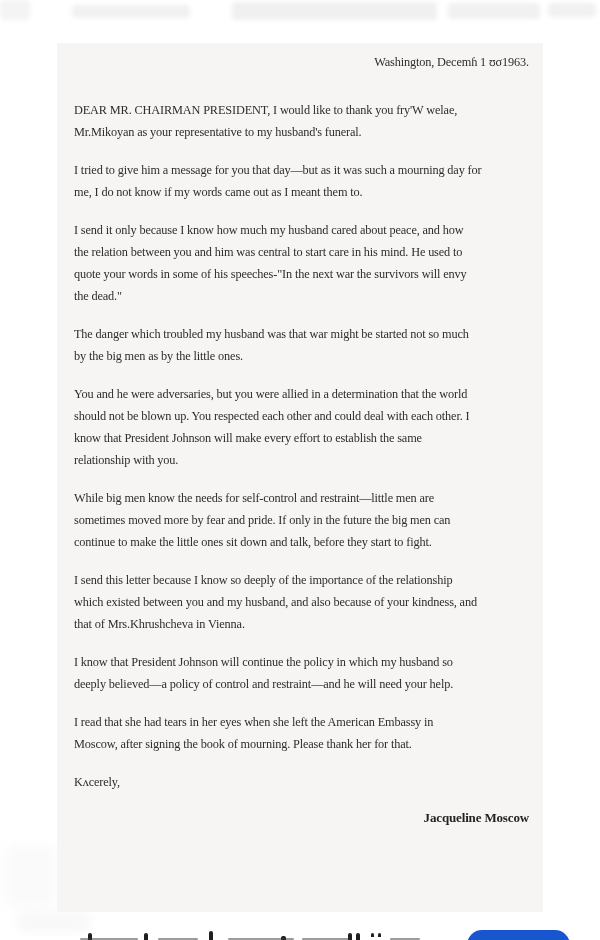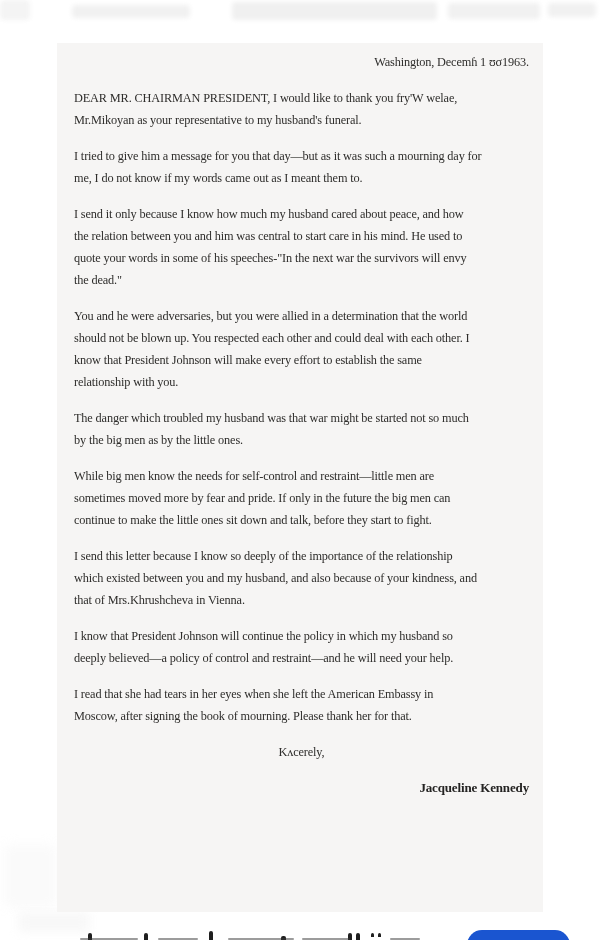--- a/index.html
+++ b/index.html
@@ -28,23 +28,23 @@
     width: 486px; height: 869px;
     background: #f6f5f4;
     box-sizing: border-box;
     padding: 8px 14px 0 17px;
     color: #2e2d2b;
     font-size: 12.3px;
     line-height: 22px;
     letter-spacing: -0.15px;
     overflow: hidden;
   }
-  .dateline { text-align: right; margin: 0 0 14px 0; white-space: pre-line; }
-  p.lp { margin: 0 0 14px 0; white-space: pre-line; font-family: Liberation Serif, serif; }
-  .closing { margin: 0; text-align: center; }
+  .dateline { text-align: right; margin: 0 0 26px 0; white-space: pre-line; }
+  p.lp { margin: 16px 0 14px 0; white-space: pre-line; font-family: Liberation Serif, serif; }
+  .closing { margin: 0; }
   .signature {
     text-align: right;
     font-weight: bold;
     font-size: 13px;
     margin-top: 10px;
     color: #242322;
   }
 
   
   .cutoff-mark { position: absolute; background: #1f1f1f; border-radius: 2px 2px 0 0; }
@@ -88,38 +88,38 @@
 <div class="paper">
   <div class="dateline">Washington, Decemɦ 1 ʊσ1963.</div>
   <p class="lp">DEAR MR. CHAIRMAN PRESIDENT, I would like to thank you fry'W welae,
 Mr.Mikoyan as your representative to my husband's funeral.</p>
   <p class="lp">I tried to give him a message for you that day—but as it was such a mourning day for
 me, I do not know if my words came out as I meant them to.</p>
   <p class="lp">I send it only because I know how much my husband cared about peace, and how
 the relation between you and him was central to start care in his mind. He used to
 quote your words in some of his speeches-"In the next war the survivors will envy
 the dead."</p>
+  <p class="lp">The danger which troubled my husband was that war might be started not so much
+by the big men as by the little ones.</p>
   <p class="lp">You and he were adversaries, but you were allied in a determination that the world
 should not be blown up. You respected each other and could deal with each other. I
 know that President Johnson will make every effort to establish the same
 relationship with you.</p>
-  <p class="lp">The danger which troubled my husband was that war might be started not so much
-by the big men as by the little ones.</p>
   <p class="lp">While big men know the needs for self-control and restraint—little men are
 sometimes moved more by fear and pride. If only in the future the big men can
 continue to make the little ones sit down and talk, before they start to fight.</p>
   <p class="lp">I send this letter because I know so deeply of the importance of the relationship
 which existed between you and my husband, and also because of your kindness, and
 that of Mrs.Khrushcheva in Vienna.</p>
   <p class="lp">I know that President Johnson will continue the policy in which my husband so
 deeply believed—a policy of control and restraint—and he will need your help.</p>
   <p class="lp">I read that she had tears in her eyes when she left the American Embassy in
 Moscow, after signing the book of mourning. Please thank her for that.</p>
   <p class="lp closing">Kʌcerely,</p>
-  <div class="signature">Jacqueline Kennedy</div>
+  <div class="signature">Jacqueline Moscow</div>
 </div>
 
 <div class="cutoff-mark m1"></div>
 <div class="cutoff-mark m2"></div>
 <div class="cutoff-mark m3"></div>
 <div class="cutoff-mark m4"></div>
 <div class="cutoff-mark m5"></div>
 <div class="cutoff-mark m6"></div>
 <div class="cutoff-mark m7"></div>
 <div class="cutoff-mark m8"></div>

